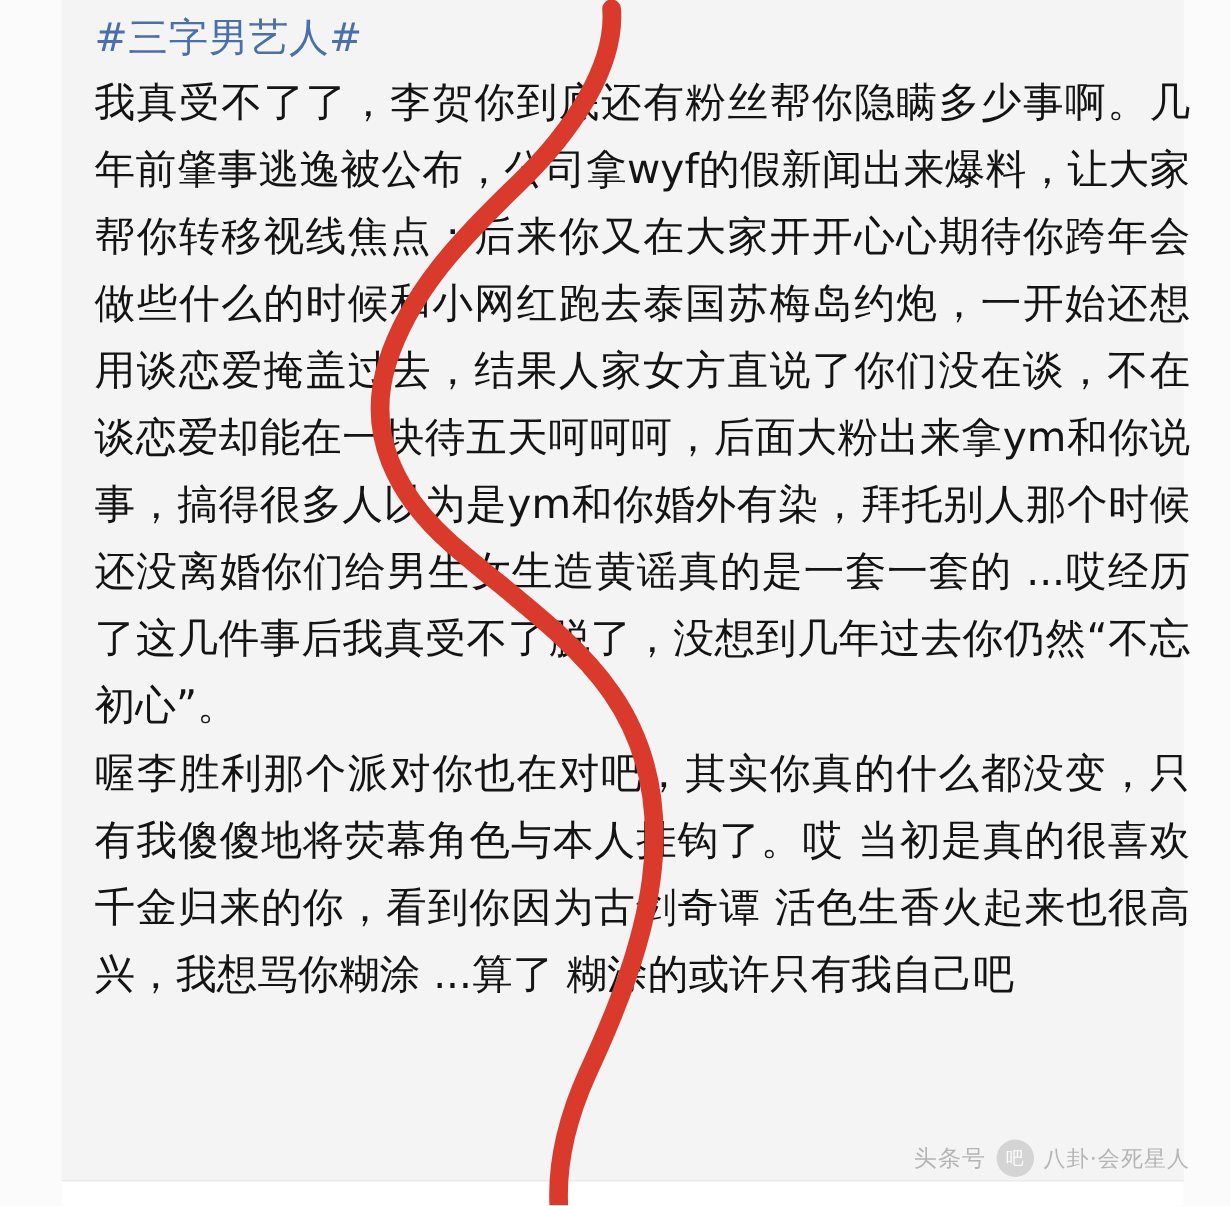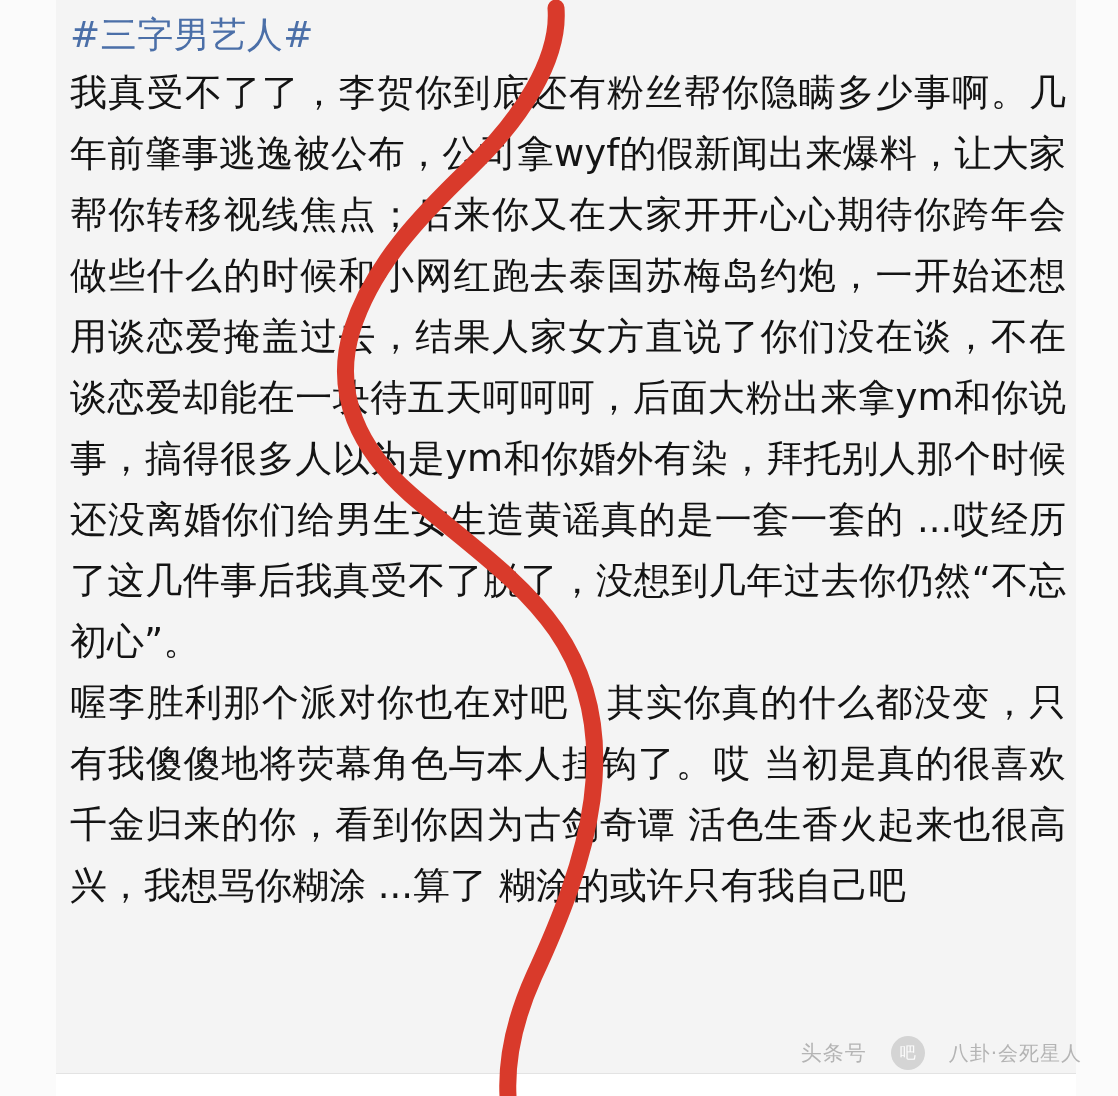--- a/index.html
+++ b/index.html
@@ -23,21 +23,21 @@
     background: #fbfbfb;
   }
   .gutter-right {
     position: absolute;
     right: 0; top: 0;
     width: 42px; height: 1096px;
     background: #fbfbfb;
   }
   .post {
     position: absolute;
-    left: 56px;
+    left: 72px;
     top: 0;
     width: 1020px;
     padding: 6px 10px 0 14px;
     box-sizing: border-box;
   }
   .hashtag {
     color: #4b6fa8;
     font-size: 36px;
     line-height: 50px;
     letter-spacing: 0.5px;
@@ -74,21 +74,21 @@
     pointer-events: none;
   }
 
   
   .watermark {
     position: absolute;
     right: 36px;
     bottom: 26px;
     display: flex;
     align-items: center;
-    gap: 24px;
+    gap: 9px;
     opacity: 0.85;
   }
   .wm-text {
     color: #a9a9a9;
     font-size: 21px;
     letter-spacing: 1px;
     font-family: "DejaVu Sans", "Liberation Sans", sans-serif;
     white-space: nowrap;
   }
   .wm-avatar {

